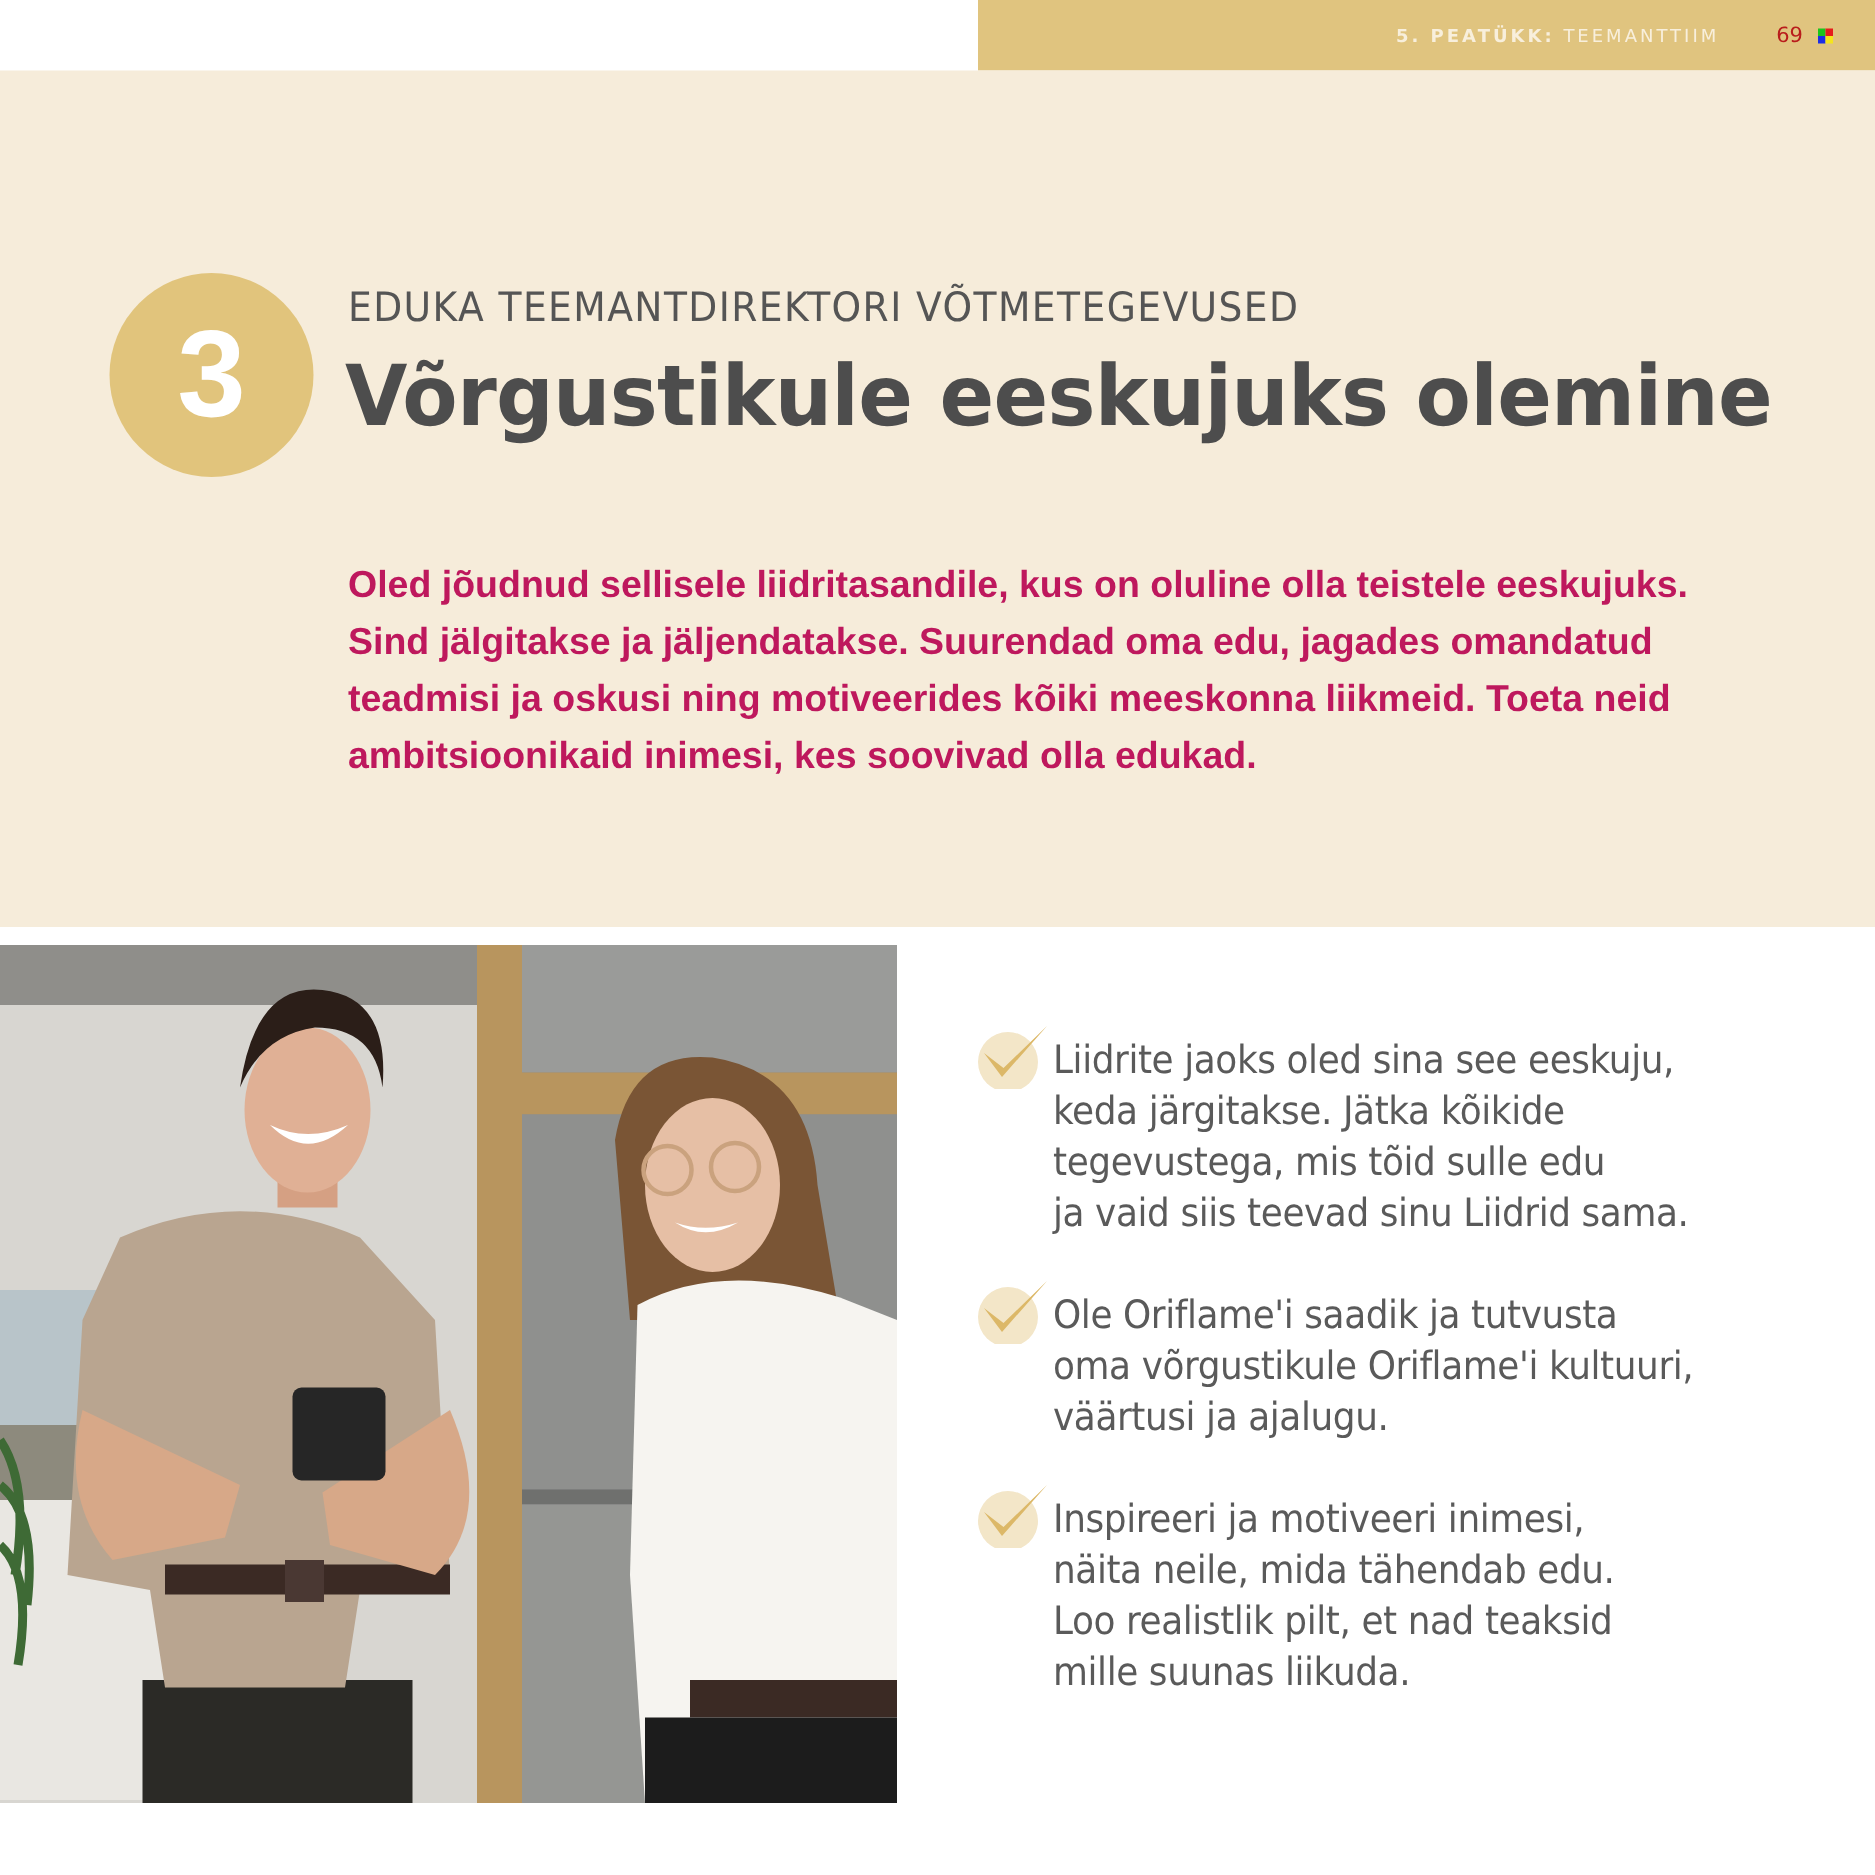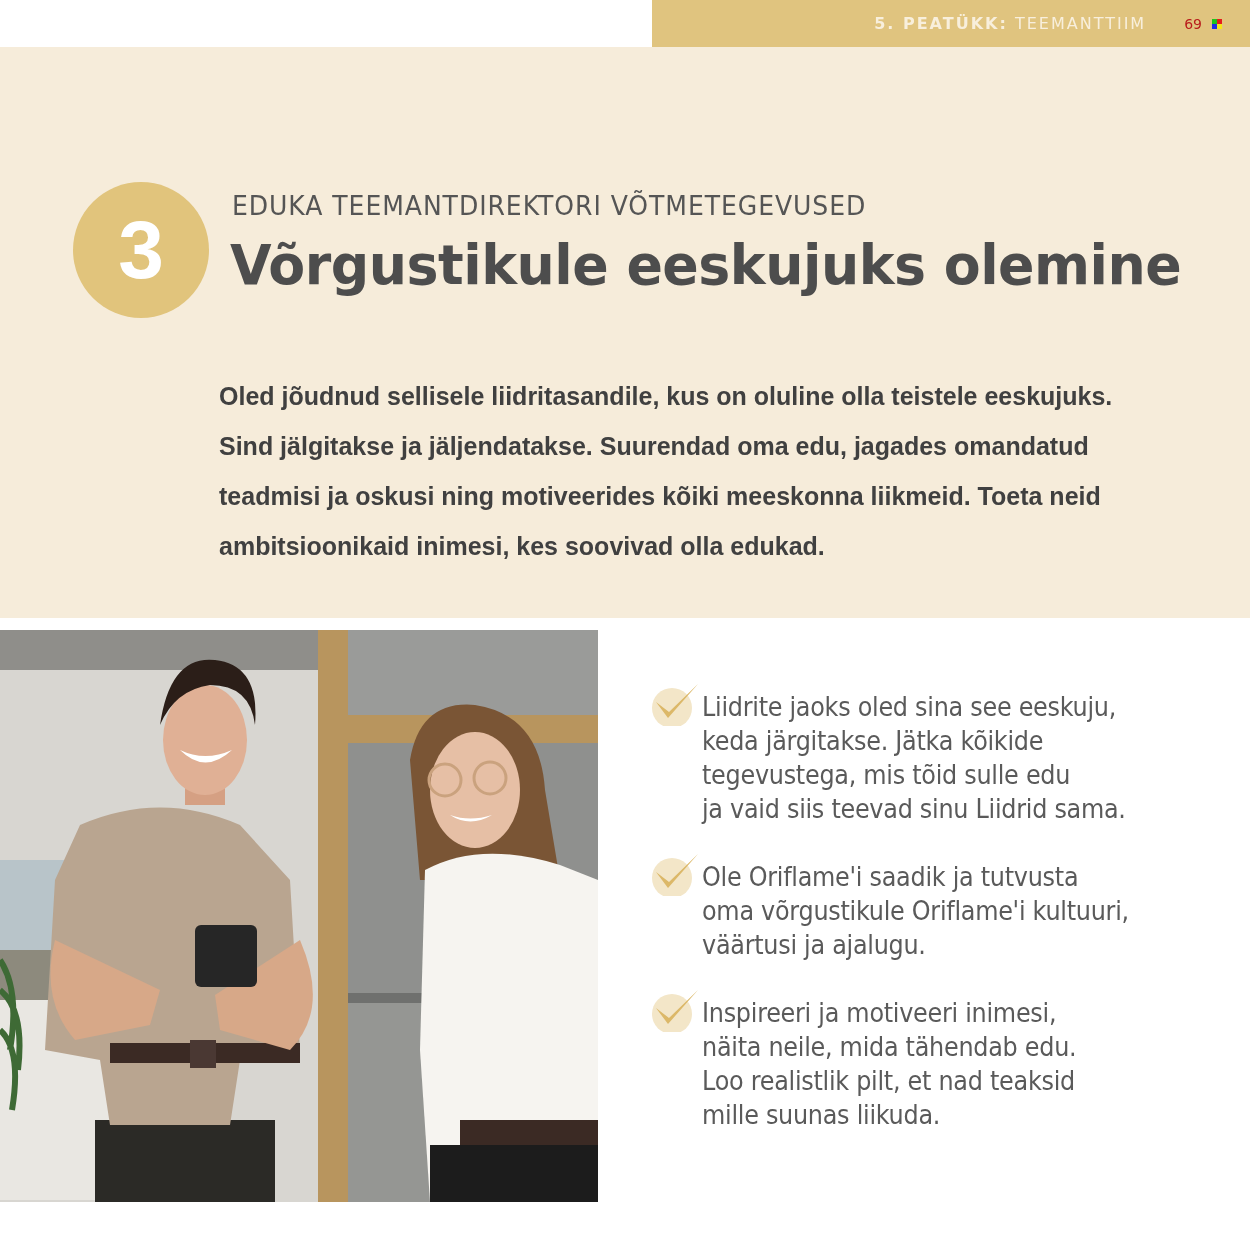--- a/index.html
+++ b/index.html
@@ -7,21 +7,21 @@
   body { position: relative; font-family: "Liberation Sans", "DejaVu Sans", sans-serif; color: #4a4a4a; }
 
   
   .header-bar {
     position: absolute; left: 652px; top: 0; width: 598px; height: 47px;
     background: #e0c47f;
     display: flex; align-items: center; justify-content: flex-end;
     padding-right: 28px;
   }
   .chapter-label {
-    color: #f8efdc; font-size: 16px; letter-spacing: 2px; margin-right: 38px;
+    color: #f8efdc; font-size: 12px; letter-spacing: 2px; margin-right: 38px;
     font-family: "DejaVu Sans", sans-serif;
   }
   .chapter-label .chapter-num { font-weight: bold; }
   .chapter-label .chapter-name { font-weight: normal; }
   .page-number { color: #b91c1c; font-size: 14px; margin-right: 10px; font-family: "DejaVu Sans", sans-serif; }
   .color-marker { width: 10px; height: 10px; display: grid; grid-template-columns: 5px 5px; grid-template-rows: 5px 5px; }
   .color-marker span:nth-child(1) { background: #1bc51b; }
   .color-marker span:nth-child(2) { background: #e51c1c; }
   .color-marker span:nth-child(3) { background: #1c2ee5; }
   .color-marker span:nth-child(4) { background: #f5e51c; }
@@ -45,22 +45,22 @@
     transform: scaleX(0.93); transform-origin: left center;
   }
   .section-title {
     position: absolute; left: 230px; top: 185px;
     font-size: 56px; font-weight: bold; color: #4d4d4d;
     font-family: "DejaVu Sans", sans-serif; letter-spacing: -0.5px;
     transform: scaleX(0.96); transform-origin: left center;
     white-space: nowrap;
   }
   .intro-text {
-    position: absolute; left: 219px; top: 324px; width: 930px;
-    font-size: 25px; line-height: 50px; font-weight: bold; color: #404040;
+    position: absolute; left: 232px; top: 324px; width: 930px;
+    font-size: 25px; line-height: 38px; font-weight: bold; color: #be185d;
     font-family: "Liberation Sans", sans-serif;
   }
 
   
   .photo {
     position: absolute; left: 0; top: 630px; width: 598px; height: 572px;
     overflow: hidden; background: #bfbbb3;
   }
   .photo svg { display: block; }
 

